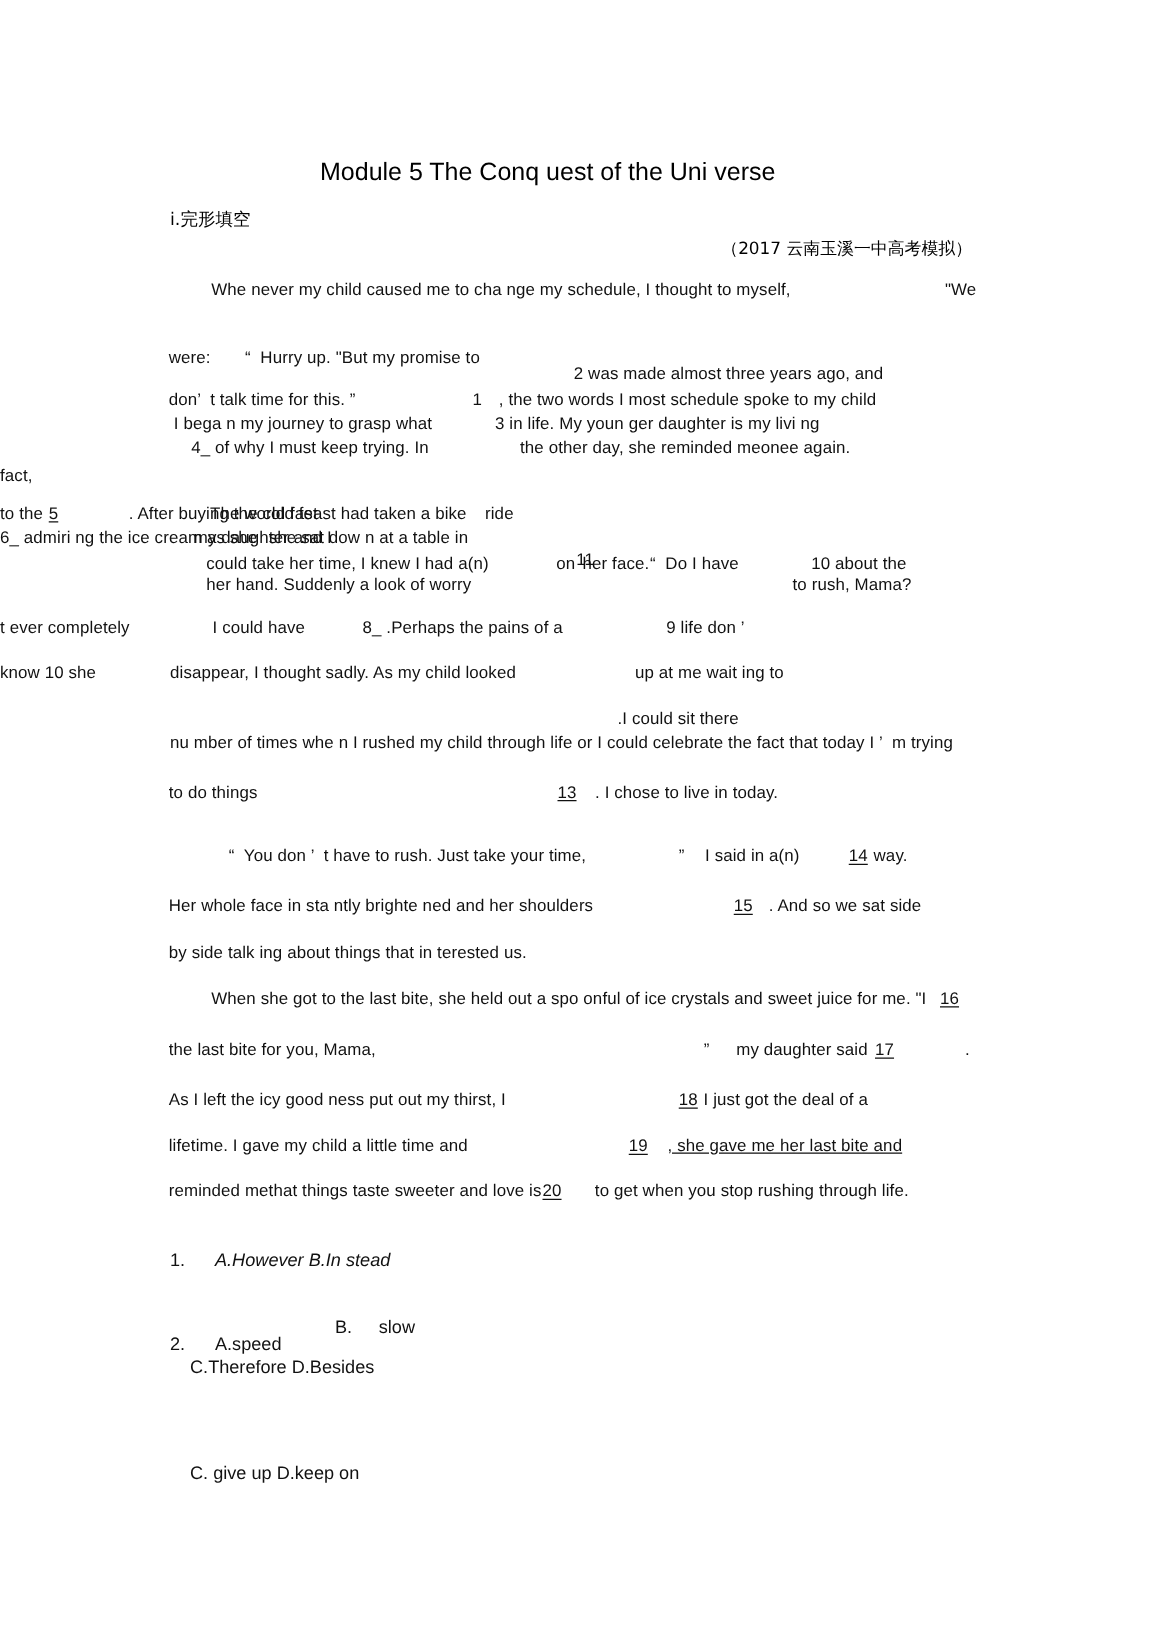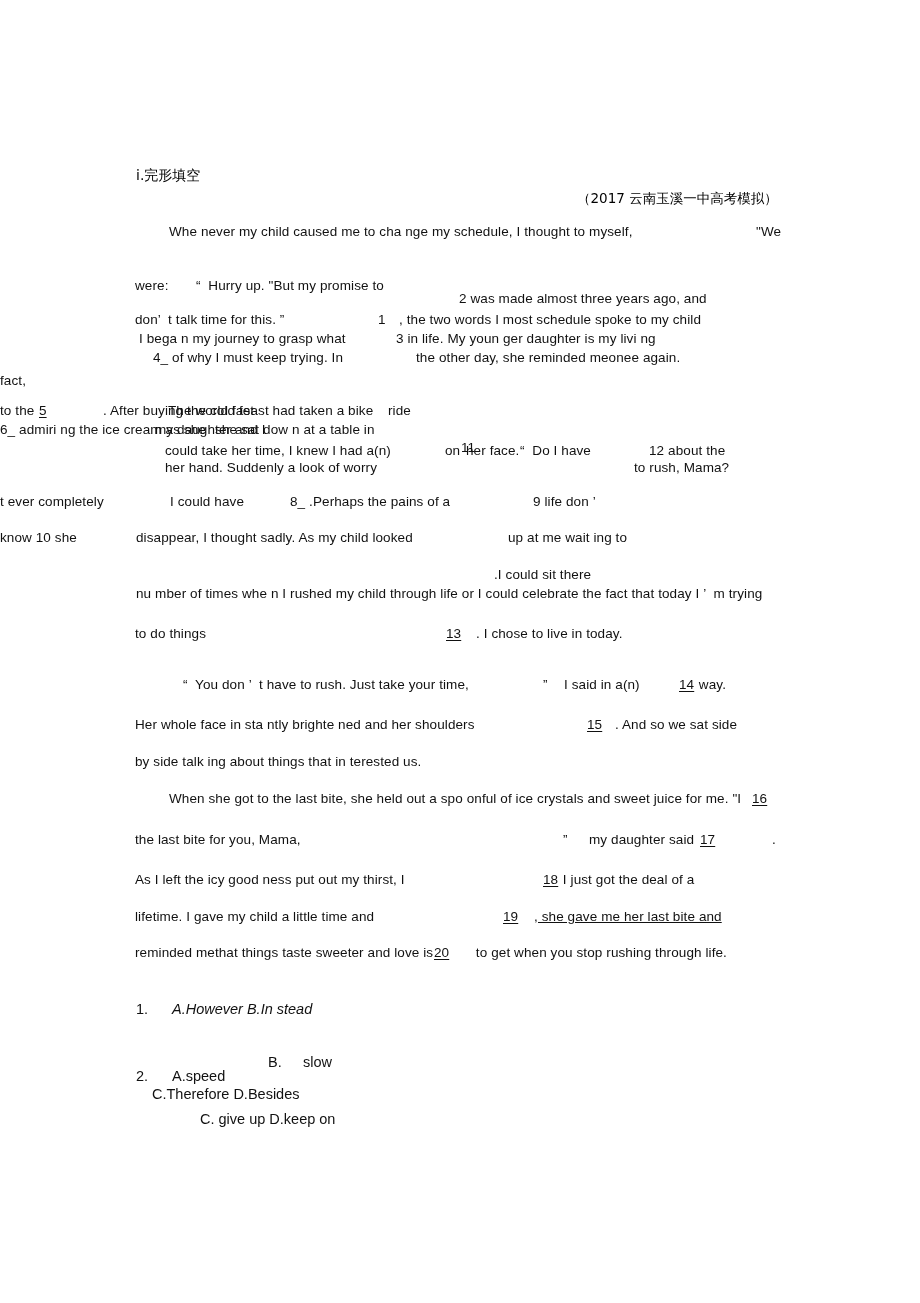--- a/index.html
+++ b/index.html
@@ -49,20 +49,21 @@
   .u {
     text-decoration: underline;
     text-underline-offset: 2px;
   }
 </style>
 </head>
 <body>
 
 <div id="page">
 
+  <div class="title" style="left:256px; top:127px;">Module 5 The Conq uest of the Uni verse</div>
 
   <div class="sec cn" style="left:136px; top:167px;">i.完形填空</div>
 
   <div class="sec cn" style="left:577px; top:190px; font-size:13.5px;">（2017 云南玉溪一中高考模拟）</div>
 
   <div>
       <div class="frag" style="left: 169px; top: 225px;">Whe never my child caused me to cha nge my schedule, I thought to myself,</div>
       <div class="frag" style="left: 756px; top: 225px;">"We</div>
       <div class="frag" style="left: 135px; top: 279px;">were:</div>
       <div class="frag" style="left: 196px; top: 279px;">“  Hurry up. "But my promise to</div>
@@ -81,21 +82,21 @@
       <div class="frag" style="left: 168px; top: 404px;">The world fast</div>
       <div class="frag" style="left: 388px; top: 404px;">ride</div>
       <div class="frag" style="left: 0px; top: 423px;">6_ admiri ng the ice cream as she</div>
       <div class="frag" style="left: 155px; top: 423px;">my daughter and I</div>
       <div class="frag" style="left: 215px; top: 423px;">she sat dow n at a table in</div>
       <div class="frag" style="left: 165px; top: 444px;">could take her time, I knew I had a(n)</div>
       <div class="frag" style="left: 445px; top: 444px;">on</div>
       <div class="frag" style="left: 461px; top: 441px;">11</div>
       <div class="frag" style="left: 466px; top: 444px;">her face.</div>
       <div class="frag" style="left: 520px; top: 444px;">“  Do I have</div>
-      <div class="frag" style="left: 649px; top: 444px;">12 about the</div>
+      <div class="frag" style="left: 649px; top: 444px;">10 about the</div>
       <div class="frag" style="left: 165px; top: 461px;">her hand. Suddenly a look of worry</div>
       <div class="frag" style="left: 634px; top: 461px;">to rush, Mama?</div>
       <div class="frag" style="left: 0px; top: 495px;">t ever completely</div>
       <div class="frag" style="left: 170px; top: 495px;">I could have</div>
       <div class="frag" style="left: 290px; top: 495px;">8_ .Perhaps the pains of a</div>
       <div class="frag" style="left: 533px; top: 495px;">9 life don ’</div>
       <div class="frag" style="left: 0px; top: 531px;">know 10 she</div>
       <div class="frag" style="left: 136px; top: 531px;">disappear, I thought sadly. As my child looked</div>
       <div class="frag" style="left: 508px; top: 531px;">up at me wait ing to</div>
       <div class="frag" style="left: 494px; top: 568px;">.I could sit there</div>
@@ -131,16 +132,16 @@
     </div>
 
   <div>
       <div class="opt" style="left: 136px; top: 1001px;">1.</div>
       <div class="opt" style="left: 172px; top: 1001px; font-style: italic;">A.However B.In stead</div>
       <div class="opt" style="left: 268px; top: 1054px;">B.</div>
       <div class="opt" style="left: 303px; top: 1054px;">slow</div>
       <div class="opt" style="left: 136px; top: 1068px;">2.</div>
       <div class="opt" style="left: 172px; top: 1068px;">A.speed</div>
       <div class="opt" style="left: 152px; top: 1086px;">C.Therefore D.Besides</div>
-      <div class="opt" style="left: 152px; top: 1111px; margin-left: 48px;">C. give up D.keep on</div>
+      <div class="opt" style="left: 152px; top: 1171px;">C. give up D.keep on</div>
     </div>
 
 </div>
 
 </body></html>

